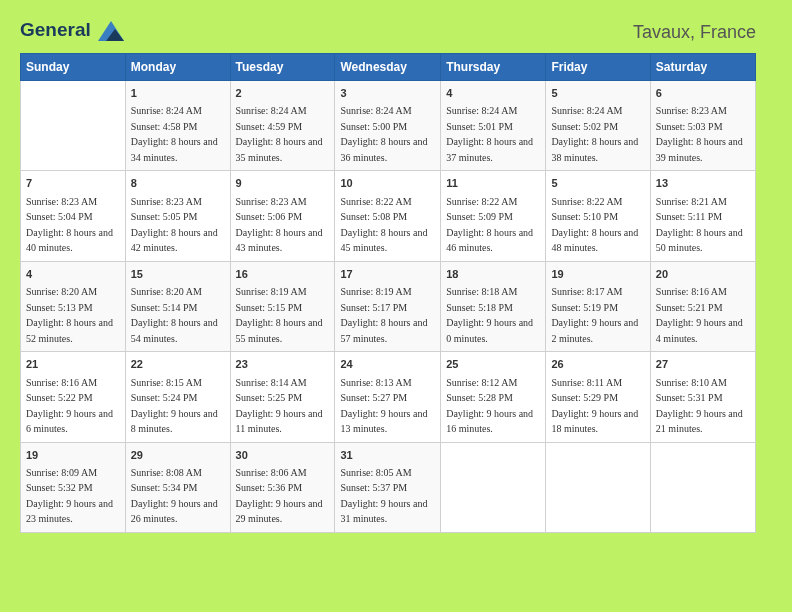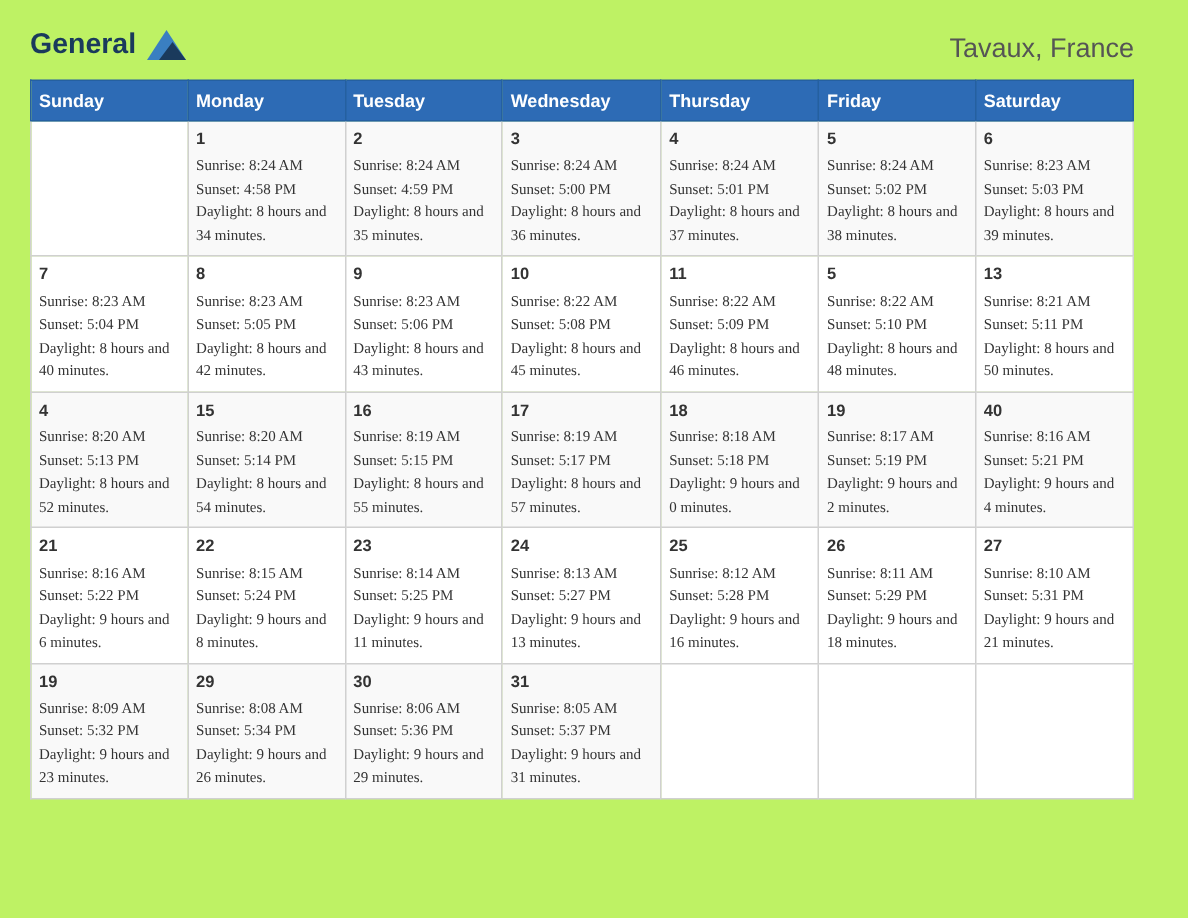--- a/index.html
+++ b/index.html
@@ -138,21 +138,21 @@
           <td><span class="day-num">5</span><span class="day-info">Sunrise: 8:22 AM<br>Sunset: 5:10 PM<br>Daylight: 8 hours and 48 minutes.</span></td>
           <td><span class="day-num">13</span><span class="day-info">Sunrise: 8:21 AM<br>Sunset: 5:11 PM<br>Daylight: 8 hours and 50 minutes.</span></td>
         </tr>
         <tr>
           <td><span class="day-num">4</span><span class="day-info">Sunrise: 8:20 AM<br>Sunset: 5:13 PM<br>Daylight: 8 hours and 52 minutes.</span></td>
           <td><span class="day-num">15</span><span class="day-info">Sunrise: 8:20 AM<br>Sunset: 5:14 PM<br>Daylight: 8 hours and 54 minutes.</span></td>
           <td><span class="day-num">16</span><span class="day-info">Sunrise: 8:19 AM<br>Sunset: 5:15 PM<br>Daylight: 8 hours and 55 minutes.</span></td>
           <td><span class="day-num">17</span><span class="day-info">Sunrise: 8:19 AM<br>Sunset: 5:17 PM<br>Daylight: 8 hours and 57 minutes.</span></td>
           <td><span class="day-num">18</span><span class="day-info">Sunrise: 8:18 AM<br>Sunset: 5:18 PM<br>Daylight: 9 hours and 0 minutes.</span></td>
           <td><span class="day-num">19</span><span class="day-info">Sunrise: 8:17 AM<br>Sunset: 5:19 PM<br>Daylight: 9 hours and 2 minutes.</span></td>
-          <td><span class="day-num">40</span><span class="day-info">Sunrise: 8:16 AM<br>Sunset: 5:21 PM<br>Daylight: 9 hours and 4 minutes.</span></td>
+          <td><span class="day-num">20</span><span class="day-info">Sunrise: 8:16 AM<br>Sunset: 5:21 PM<br>Daylight: 9 hours and 4 minutes.</span></td>
         </tr>
         <tr>
           <td><span class="day-num">21</span><span class="day-info">Sunrise: 8:16 AM<br>Sunset: 5:22 PM<br>Daylight: 9 hours and 6 minutes.</span></td>
           <td><span class="day-num">22</span><span class="day-info">Sunrise: 8:15 AM<br>Sunset: 5:24 PM<br>Daylight: 9 hours and 8 minutes.</span></td>
           <td><span class="day-num">23</span><span class="day-info">Sunrise: 8:14 AM<br>Sunset: 5:25 PM<br>Daylight: 9 hours and 11 minutes.</span></td>
           <td><span class="day-num">24</span><span class="day-info">Sunrise: 8:13 AM<br>Sunset: 5:27 PM<br>Daylight: 9 hours and 13 minutes.</span></td>
           <td><span class="day-num">25</span><span class="day-info">Sunrise: 8:12 AM<br>Sunset: 5:28 PM<br>Daylight: 9 hours and 16 minutes.</span></td>
           <td><span class="day-num">26</span><span class="day-info">Sunrise: 8:11 AM<br>Sunset: 5:29 PM<br>Daylight: 9 hours and 18 minutes.</span></td>
           <td><span class="day-num">27</span><span class="day-info">Sunrise: 8:10 AM<br>Sunset: 5:31 PM<br>Daylight: 9 hours and 21 minutes.</span></td>
         </tr>

